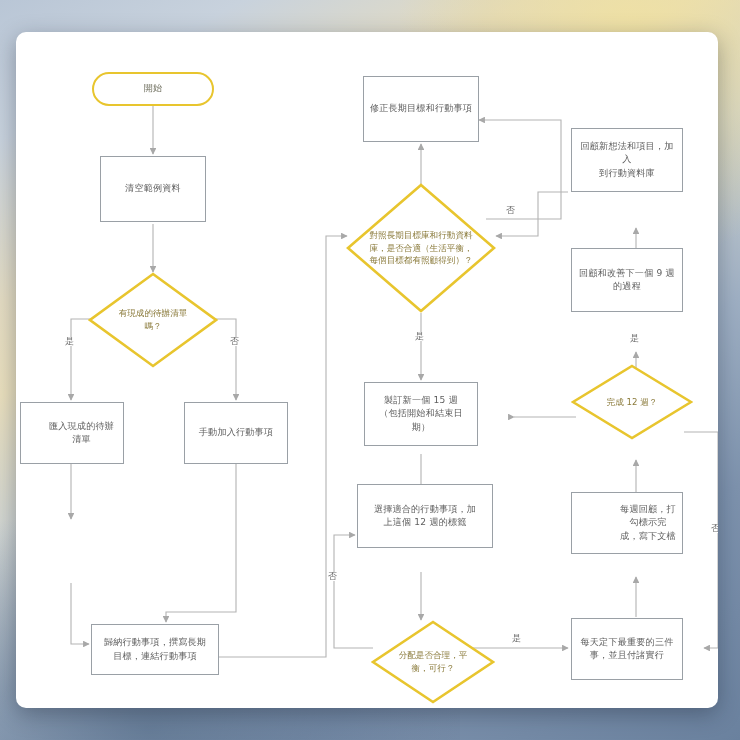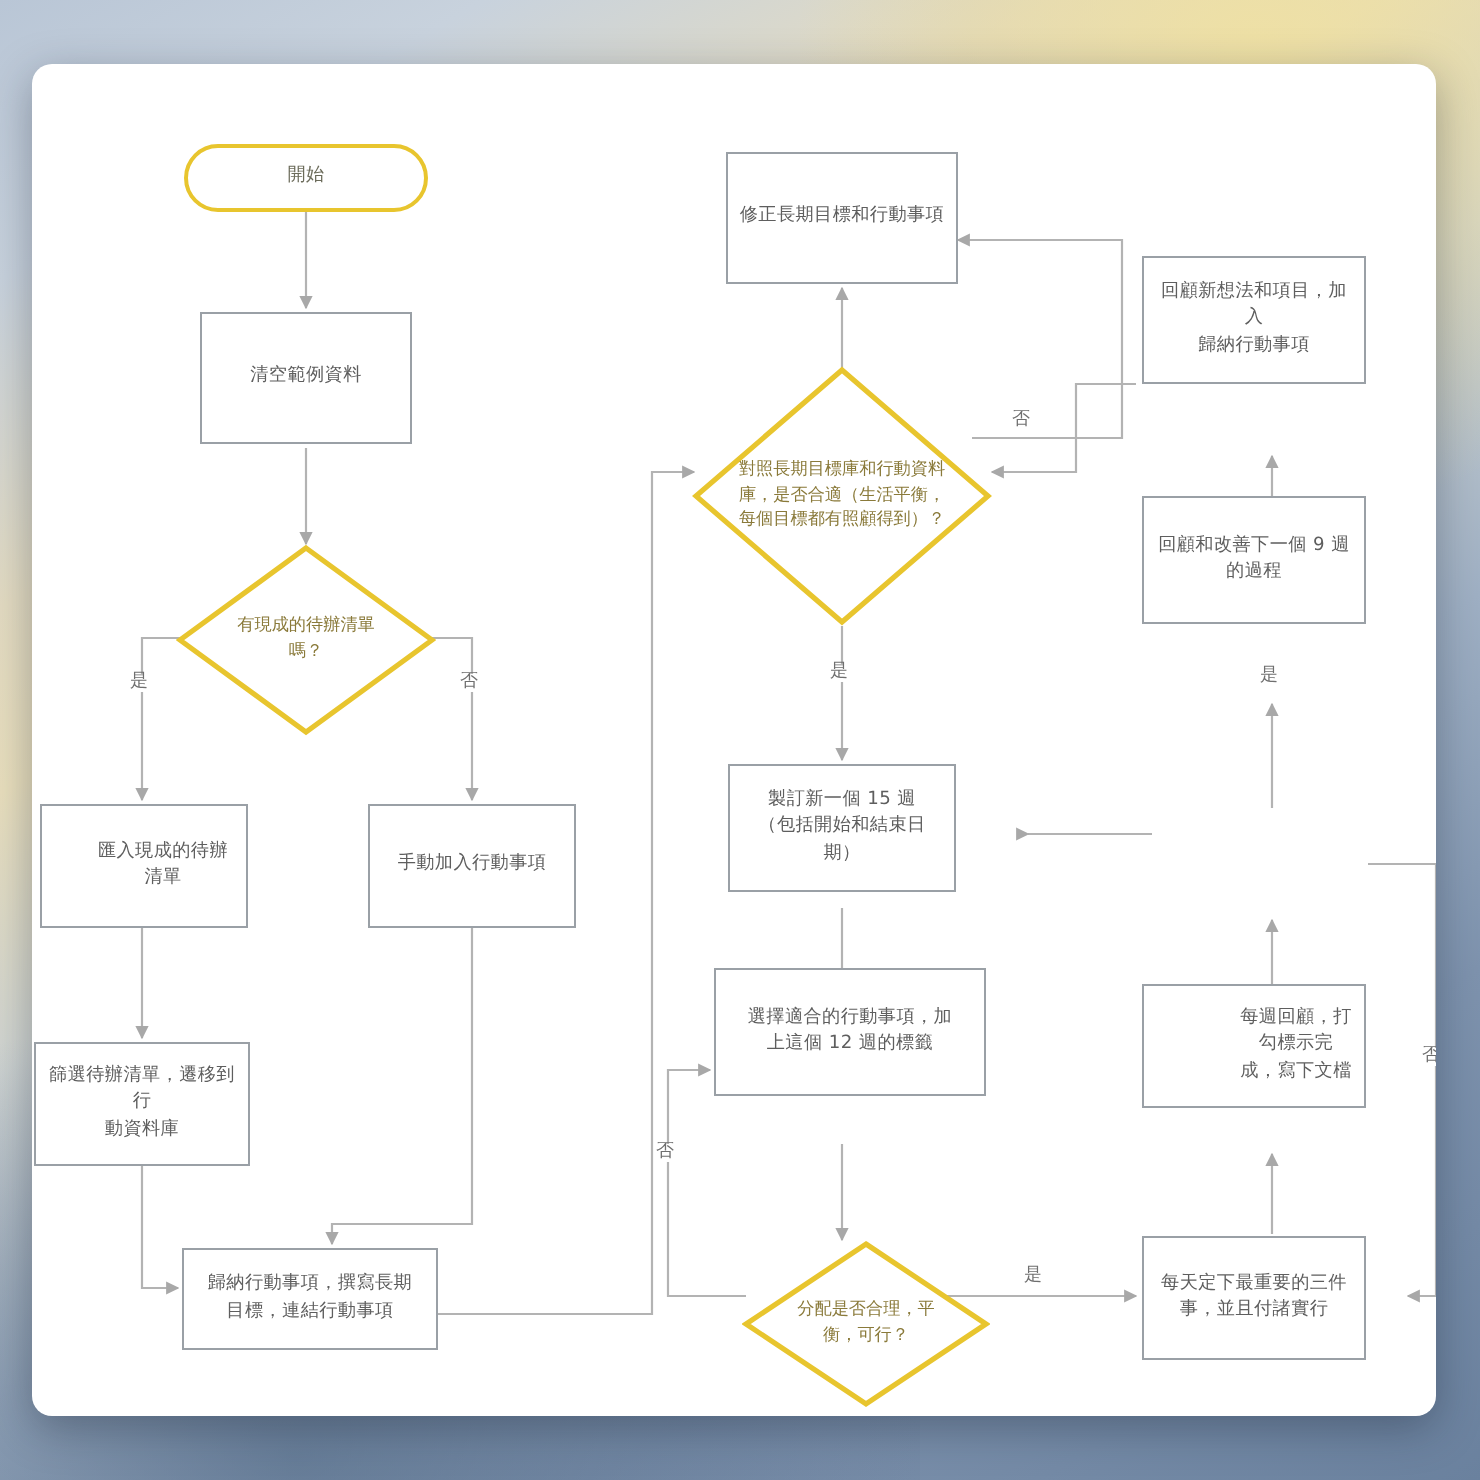--- a/index.html
+++ b/index.html
@@ -205,24 +205,20 @@
     </div>
 
     <div class="node process" style="left:4px; top:370px; width:104px; height:62px;padding-left:24px;">
       <span>匯入現成的待辦清單</span>
     </div>
 
     <div class="node process" style="left:168px; top:370px; width:104px; height:62px;">
       <span>手動加入行動事項</span>
     </div>
 
-    <div class="node process" style="left:1px; top:489px; width:108px; height:62px;">
-      <span>篩選待辦清單，遷移到行
-動資料庫</span>
-    </div>
 
     <div class="node process" style="left:75px; top:592px; width:128px; height:51px;">
       <span>歸納行動事項，撰寫長期
 目標，連結行動事項</span>
     </div>
 
     <div class="node process" style="left:347px; top:44px; width:116px; height:66px;">
       <span>修正長期目標和行動事項</span>
     </div>
 
@@ -248,28 +244,34 @@
     <div class="decision-wrap" style="left:355px; top:588px; width:124px; height:84px;">
       <svg viewBox="0 0 124 84" style="position:absolute;left:0;top:0;width:124px;height:84px;">
         <polygon points="62,2 122,42 62,82 2,42" fill="#ffffff" stroke="#e8c52e" stroke-width="2.6"></polygon>
       </svg>
       <div class="dia-label">分配是否合理，平
 衡，可行？</div>
     </div>
 
     <div class="node process" style="left:555px; top:96px; width:112px; height:64px;">
       <span>回顧新想法和項目，加入
-歸納行動事項</span>
+到行動資料庫</span>
     </div>
 
     <div class="node process" style="left:555px; top:216px; width:112px; height:64px;">
       <span>回顧和改善下一個 9 週
 的過程</span>
     </div>
 
+    <div class="decision-wrap" style="left:555px; top:332px; width:122px; height:76px;">
+      <svg viewBox="0 0 122 76" style="position:absolute;left:0;top:0;width:122px;height:76px;">
+        <polygon points="61,2 120,38 61,74 2,38" fill="#ffffff" stroke="#e8c52e" stroke-width="2.6"></polygon>
+      </svg>
+      <div class="dia-label">完成 12 週？</div>
+    </div>
 
     <div class="node process" style="left:555px; top:460px; width:112px; height:62px;padding-left:47px;">
       <span>每週回顧，打勾標示完
 成，寫下文檔</span>
     </div>
 
     <div class="node process" style="left:555px; top:586px; width:112px; height:62px;">
       <span>每天定下最重要的三件
 事，並且付諸實行</span>
     </div>

